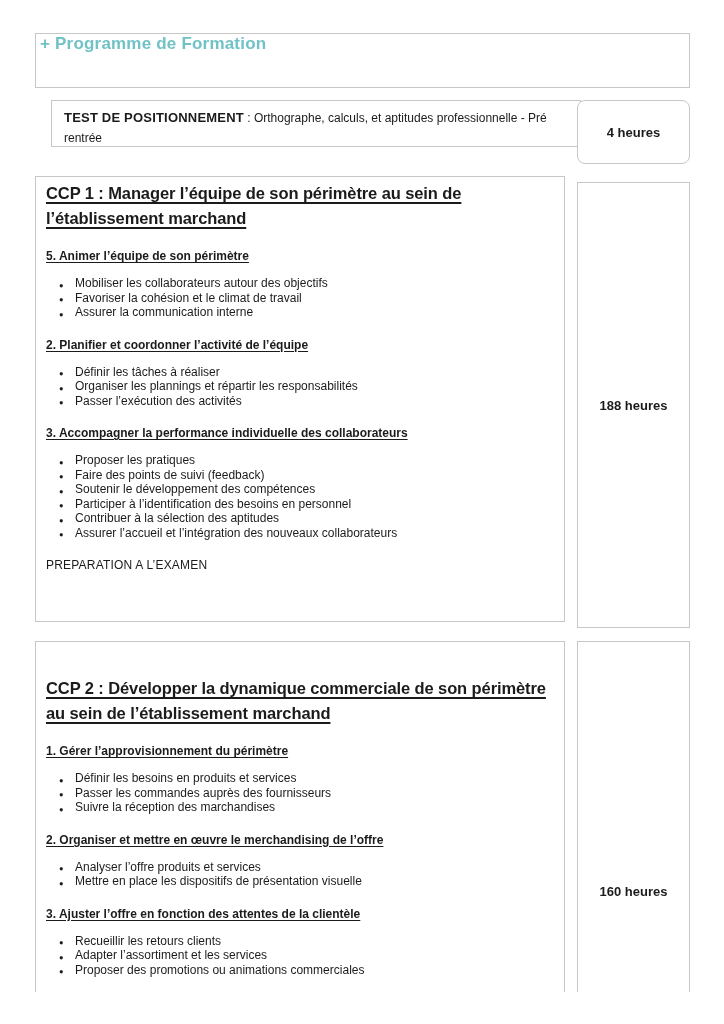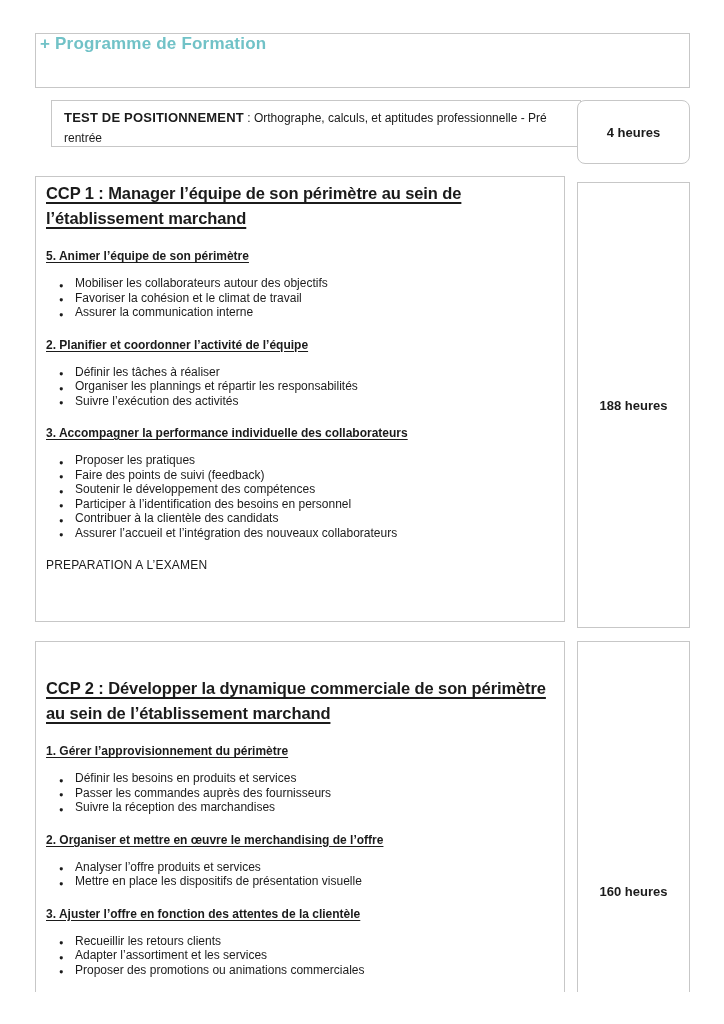--- a/index.html
+++ b/index.html
@@ -66,33 +66,33 @@
       <ul class="bullets">
         <li>Mobiliser les collaborateurs autour des objectifs</li>
         <li>Favoriser la cohésion et le climat de travail</li>
         <li>Assurer la communication interne</li>
       </ul>
 
       <h3 class="sec-heading">2. Planifier et coordonner l’activité de l’équipe</h3>
       <ul class="bullets">
         <li>Définir les tâches à réaliser</li>
         <li>Organiser les plannings et répartir les responsabilités</li>
-        <li>Suivre l’exécution des activités</li>
+        <li>Passer l’exécution des activités</li>
       </ul>
 
       <h3 class="sec-heading">3. Accompagner la performance individuelle des collaborateurs</h3>
       <ul class="bullets">
         <li>Proposer les pratiques</li>
         <li>Faire des points de suivi (feedback)</li>
         <li>Soutenir le développement des compétences</li>
       </ul>
 
       <ul class="bullets">
         <li>Participer à l’identification des besoins en personnel</li>
-        <li>Contribuer à la clientèle des candidats</li>
+        <li>Contribuer à la sélection des aptitudes</li>
         <li>Assurer l’accueil et l’intégration des nouveaux collaborateurs</li>
       </ul>
 
       <p class="exam-note">PREPARATION A L’EXAMEN</p>
     </div>
     <div class="box hours-box hours-ccp1">
       <span>188 heures</span>
     </div>
 
     <div class="box ccp-box ccp2-box">

